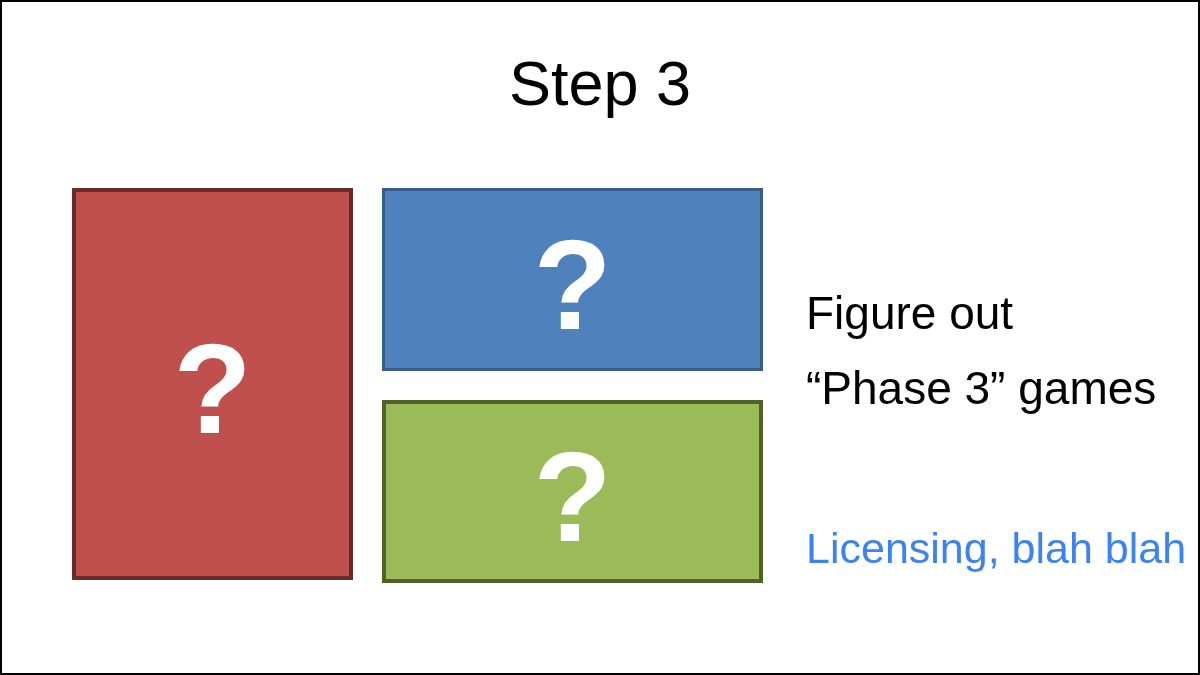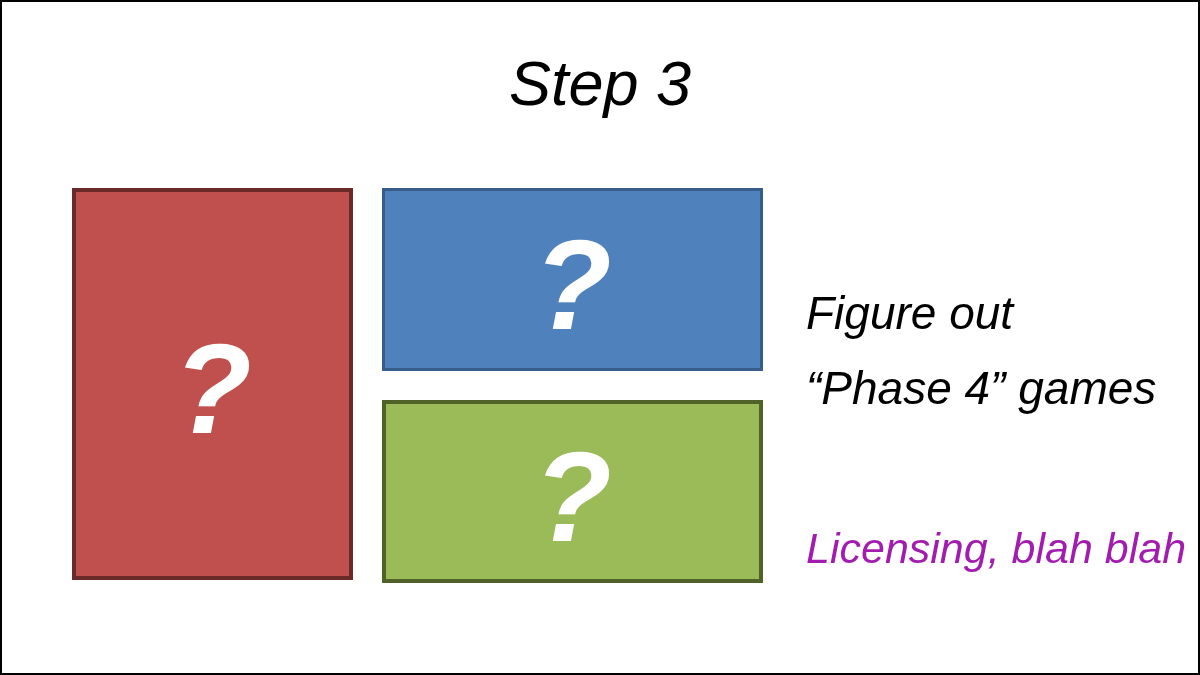--- a/index.html
+++ b/index.html
@@ -9,21 +9,20 @@
     font-family: "Liberation Sans", sans-serif;
   }
   .slide {
     position: relative;
     width: 1200px;
     height: 675px;
     background: #ffffff;
     border: 2px solid #000000;
     box-sizing: border-box;
     overflow: hidden;
-    font-style: italic;
   }
   .slide-title {
     position: absolute;
     top: 50px;
     left: 0;
     width: 100%;
     text-align: center;
     font-size: 63px;
     line-height: 1;
     color: #000000;
@@ -75,21 +74,21 @@
     line-height: 75px;
     color: #000000;
     white-space: nowrap;
   }
   .annotation-note {
     position: absolute;
     left: 804px;
     top: 525px;
     font-size: 43px;
     line-height: 1;
-    color: #a21caf;
+    color: #3b82f6;
     white-space: nowrap;
   }
 </style>
 </head>
 <body>
 
 <div class="slide">
 
   <div class="slide-title">Step 3</div>
 
@@ -100,18 +99,18 @@
   <div class="mystery-box box-blue">
     <span class="qmark">?</span>
   </div>
 
   <div class="mystery-box box-green">
     <span class="qmark">?</span>
   </div>
 
   <div class="annotation-main">
     <div>Figure out</div>
-    <div>“Phase 4” games</div>
+    <div>“Phase 3” games</div>
   </div>
 
   <div class="annotation-note">Licensing, blah blah</div>
 
 </div>
 
 </body></html>

